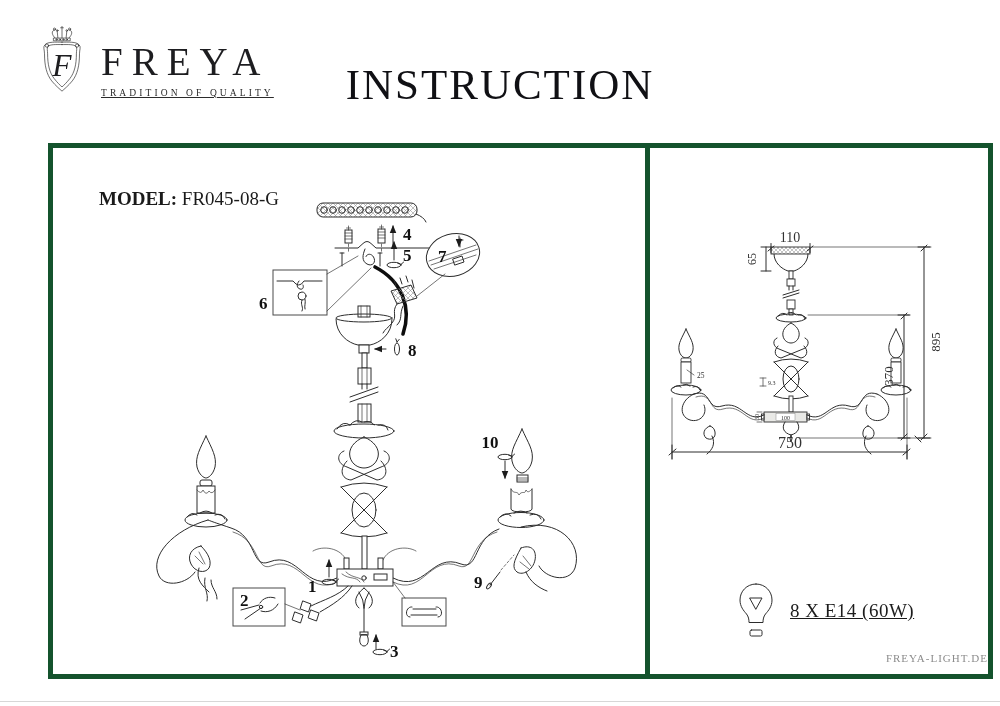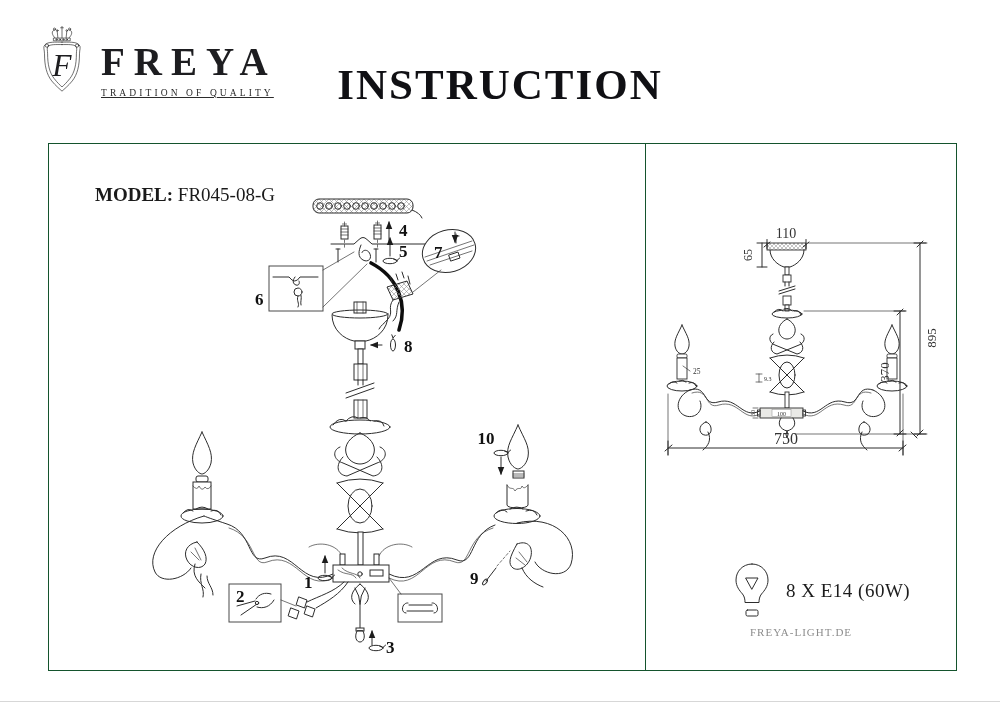--- a/index.html
+++ b/index.html
@@ -2,34 +2,34 @@
 <html><head>
 <meta charset="utf-8">
 <style>
   html,body{margin:0;padding:0;background:#ffffff;}
   #page{position:relative;width:1000px;height:706px;background:#fff;overflow:hidden;
         font-family:"Liberation Serif",serif;color:#1a1a1a;}
   
   #logo{position:absolute;left:38px;top:14px;display:flex;align-items:flex-start;}
   #logo svg{display:block;}
   #logo-text{margin-left:15px;margin-top:28px;}
-  #brand{font-size:39px;font-weight:bold;letter-spacing:9px;line-height:1;color:#1d1d20;}
+  #brand{font-size:39px;font-weight:normal;letter-spacing:9px;line-height:1;color:#1d1d20;}
   #tagline{font-size:9.5px;letter-spacing:3.1px;margin-top:7px;color:#2b2b2b;text-decoration:underline;}
   #title{position:absolute;left:0;right:0;top:60px;text-align:center;
-         font-size:43px;letter-spacing:2px;color:#101014;font-weight:bold;}
+         font-size:43px;letter-spacing:2px;color:#101014;}
   
-  .panel{position:absolute;top:143px;height:526px;border:1px solid #14532d;background:#fff;}
+  .panel{position:absolute;top:143px;height:526px;border:5px solid #14532d;background:#fff;}
   #panel-left{left:48px;width:597px;}
-  #panel-right{left:645px;width:310px;}
+  #panel-right{left:645px;width:310px;padding-left:28px;}
   #model-block{position:absolute;left:46px;top:38px;font-size:19px;line-height:1.35;}
   #model-line .lbl{font-weight:bold;}
   #product-type{font-variant:small-caps;letter-spacing:1px;font-size:21px;color:#222;}
-  #bulb-row{position:absolute;left:88px;top:418px;display:flex;align-items:center;}
+  #bulb-row{position:absolute;left:88px;top:434px;display:flex;align-items:center;text-decoration:underline;}
   #bulb-label{margin-left:16px;font-size:19px;color:#1c1c1c;letter-spacing:0.5px;}
-  #website{position:absolute;left:0;right:0;top:482px;text-align:center;
+  #website{position:absolute;left:0;right:0;top:504px;text-align:right;
            font-size:11px;letter-spacing:1px;color:#8c8c8c;}
   #page-bottom-line{position:absolute;left:0;top:701px;width:1000px;height:1px;background:#d7d7d7;}
   svg .ln{fill:none;stroke:#2d2d2d;stroke-width:1;stroke-linecap:round;stroke-linejoin:round;}
   svg .thin{fill:none;stroke:#3a3a3a;stroke-width:0.7;stroke-linecap:round;}
   svg .dash{stroke-dasharray:2.5 2.2;}
   svg .num{font-family:"Liberation Serif",serif;font-weight:bold;font-size:17px;fill:#111;}
   svg .dims{font-family:"Liberation Serif",serif;fill:#333;}
 </style>
 </head>
 <body>

